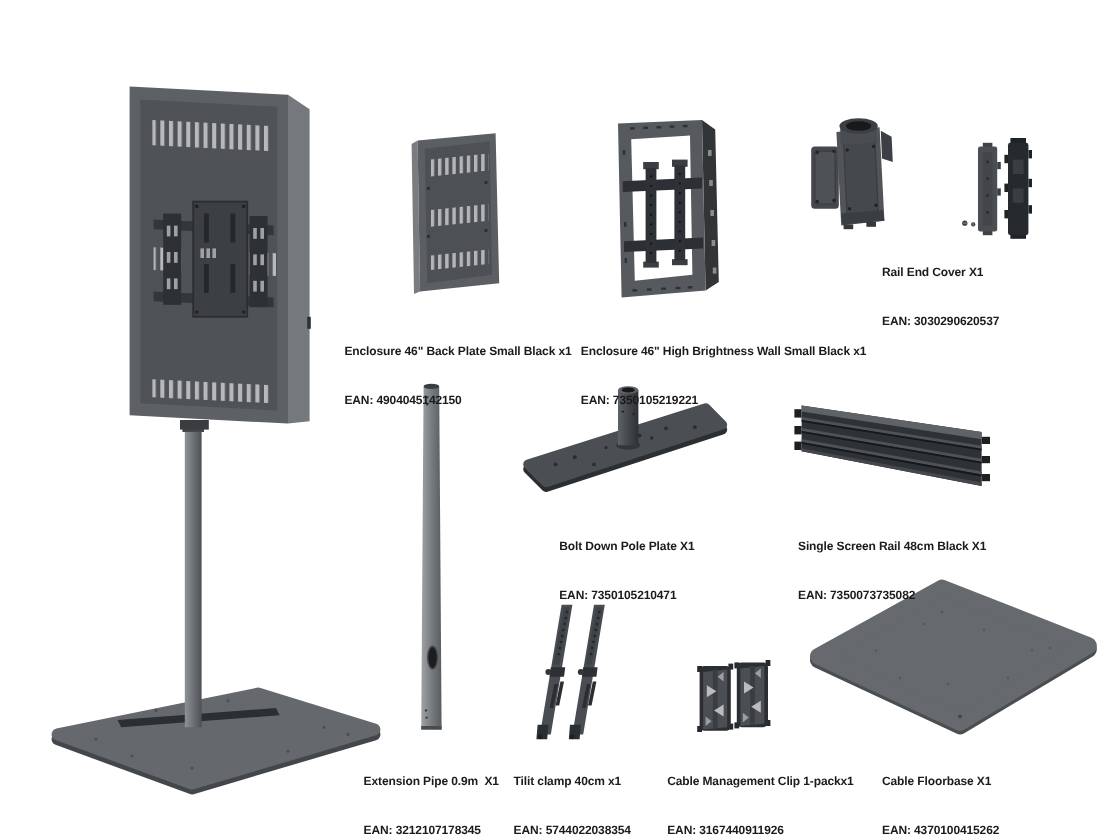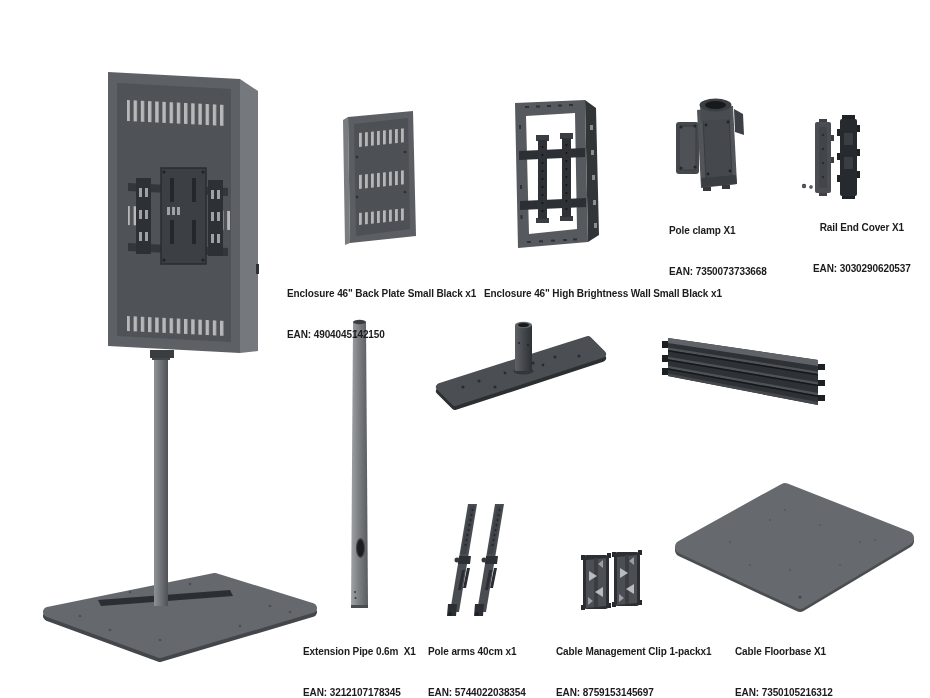--- a/index.html
+++ b/index.html
@@ -396,47 +396,52 @@
     </svg>
   </figure>
 
   <div class="label" style="left:287px; top:260px;">
     <div>Enclosure 46" Back Plate Small Black x1</div>
     <div>EAN: 4904045142150</div>
   </div>
 
   <div class="label" style="left:484px; top:260px;">
     <div>Enclosure 46" High Brightness Wall Small Black x1</div>
-  </div>
-
-  <div class="label" style="left:669px; top:197px;">
-    <div>Pole clamp X1</div>
-    <div>EAN: 7350073733668</div>
-  </div>
-
-  <div class="label" style="left:813px; top:194px;text-align:center;">
+    <div>EAN: 7350105219221</div>
+  </div>
+
+
+  <div class="label" style="left:735px; top:194px;">
     <div>Rail End Cover X1</div>
     <div>EAN: 3030290620537</div>
   </div>
 
-
+  <div class="label" style="left:466px; top:422px;">
+    <div>Bolt Down Pole Plate X1</div>
+    <div>EAN: 7350105210471</div>
+  </div>
+
+  <div class="label" style="left:665px; top:422px;">
+    <div>Single Screen Rail 48cm Black X1</div>
+    <div>EAN: 7350073735082</div>
+  </div>
 
   <div class="label" style="left:303px; top:618px;">
-    <div>Extension Pipe 0.6m  X1</div>
+    <div>Extension Pipe 0.9m  X1</div>
     <div>EAN: 3212107178345</div>
   </div>
 
   <div class="label" style="left:428px; top:618px;">
-    <div>Pole arms 40cm x1</div>
+    <div>Tilit clamp 40cm x1</div>
     <div>EAN: 5744022038354</div>
   </div>
 
   <div class="label" style="left:556px; top:618px;">
     <div>Cable Management Clip 1-packx1</div>
-    <div>EAN: 8759153145697</div>
+    <div>EAN: 3167440911926</div>
   </div>
 
   <div class="label" style="left:735px; top:618px;">
     <div>Cable Floorbase X1</div>
-    <div>EAN: 7350105216312</div>
+    <div>EAN: 4370100415262</div>
   </div>
 
 </div>
 
 </body></html>

